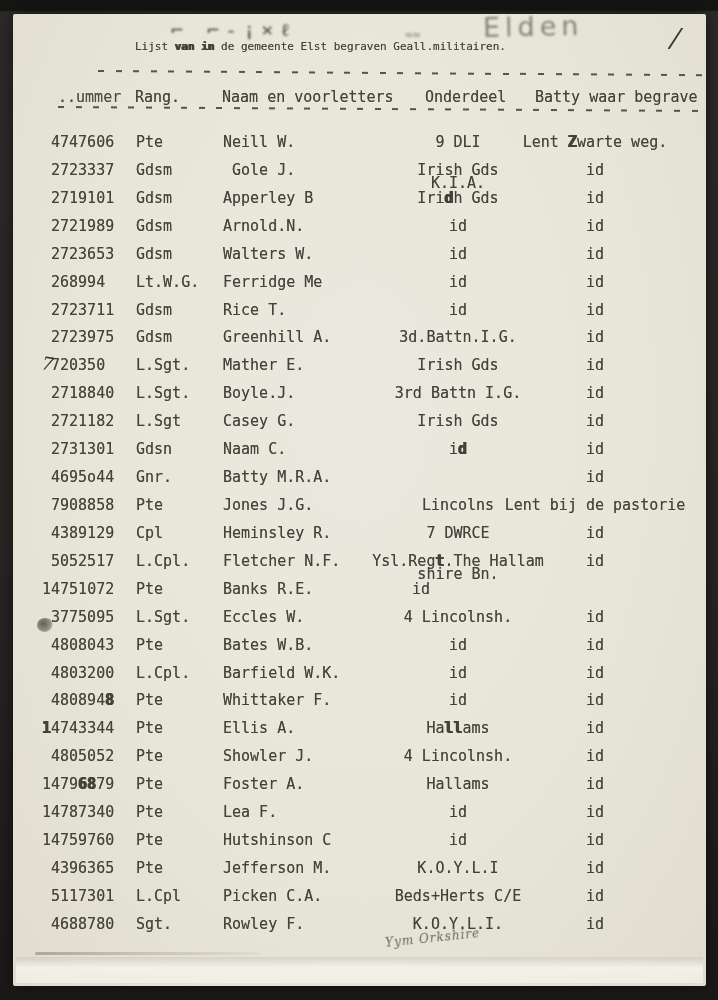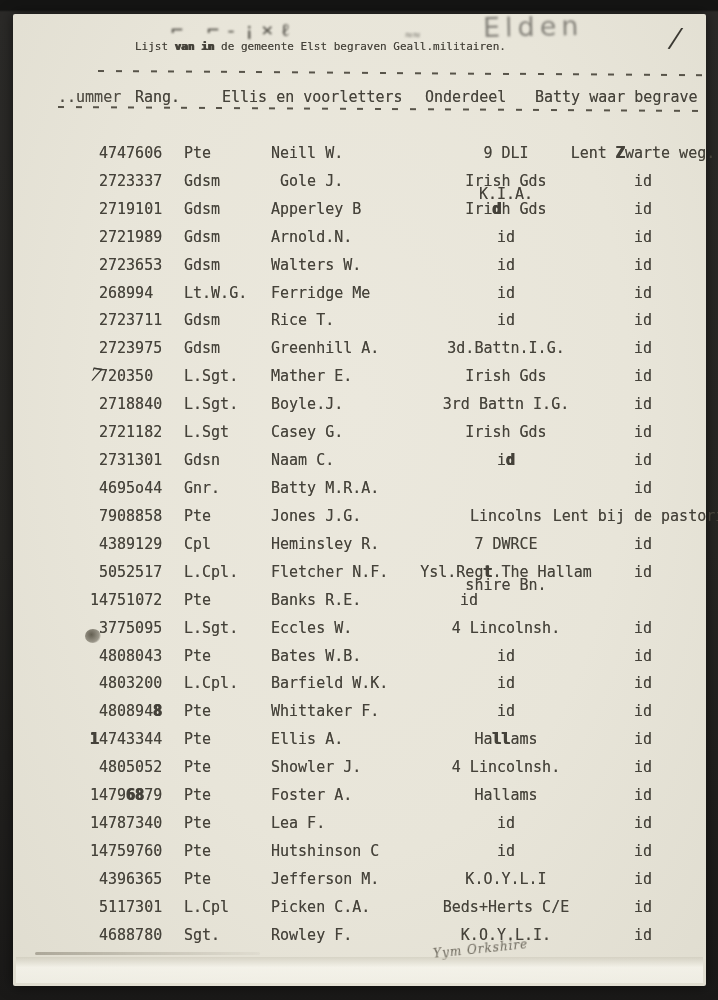--- a/index.html
+++ b/index.html
@@ -37,21 +37,21 @@
   .dash2{ left:45px; top:92px; width:648px; transform:rotate(.35deg); }
 
   .hdr{ position:absolute; top:74px; font-size:15px; white-space:pre; }
   .h-num{ left:45px; color:rgba(69,66,58,.85);}
   .h-rank{ left:122px; }
   .h-name{ left:209px; }
   .h-unit{ left:412px; }
   .h-place{ left:522px; }
 
   .rows{ position:absolute; left:0; top:120px; width:693px; font-size:15px; }
-  .row{ display:flex; height:27.93px; align-items:flex-end; position:relative; line-height:17px;padding-left:48px;}
+  .row{ display:flex; height:27.93px; align-items:flex-start; position:relative; line-height:17px;}
   .c-num{ margin-left:38px; width:85px; white-space:pre; position:relative; }
   .row.wide .c-num{ margin-left:29px; width:94px; }
   .c-rank{ width:87px; white-space:pre; }
   .c-name{ width:148px; white-space:pre; }
   .c-unit{ width:174px; text-align:center; position:relative; white-space:nowrap; }
   .c-place{ width:100px; text-align:center; white-space:nowrap; display:flex; justify-content:center; }
   .c-place > span{ flex:0 0 auto; }
   .unit2{ position:absolute; left:0; right:0; top:13.5px; text-align:center; }
   .hand-mark{ position:absolute; left:-9px; top:-4px; font:italic 18px "DejaVu Serif","Liberation Serif",serif;
     color:#3b3933; transform:rotate(9deg); }
@@ -78,21 +78,21 @@
     <div class="stamp-mid">≈≈</div>
     <div class="stamp-right">Elden</div>
     <div class="page-mark">/</div>
 
     <div class="title typed">Lijst <span class="ot">van in</span> de gemeente Elst begraven Geall.militairen.</div>
 
     <div class="dash dash1"></div>
 
     <div class="hdr h-num typed">..ummer</div>
     <div class="hdr h-rank typed">Rang.</div>
-    <div class="hdr h-name typed">Ellis en voorletters</div>
+    <div class="hdr h-name typed">Naam en voorletters</div>
     <div class="hdr h-unit typed">Onderdeel</div>
     <div class="hdr h-place typed">Batty waar begrave</div>
 
     <div class="dash dash2"></div>
 
     <div class="rows typed" id="rows">
         <div class="row">
           <span class="c-num">4747606</span>
           <span class="c-rank">Pte</span>
           <span class="c-name">Neill W.</span>

